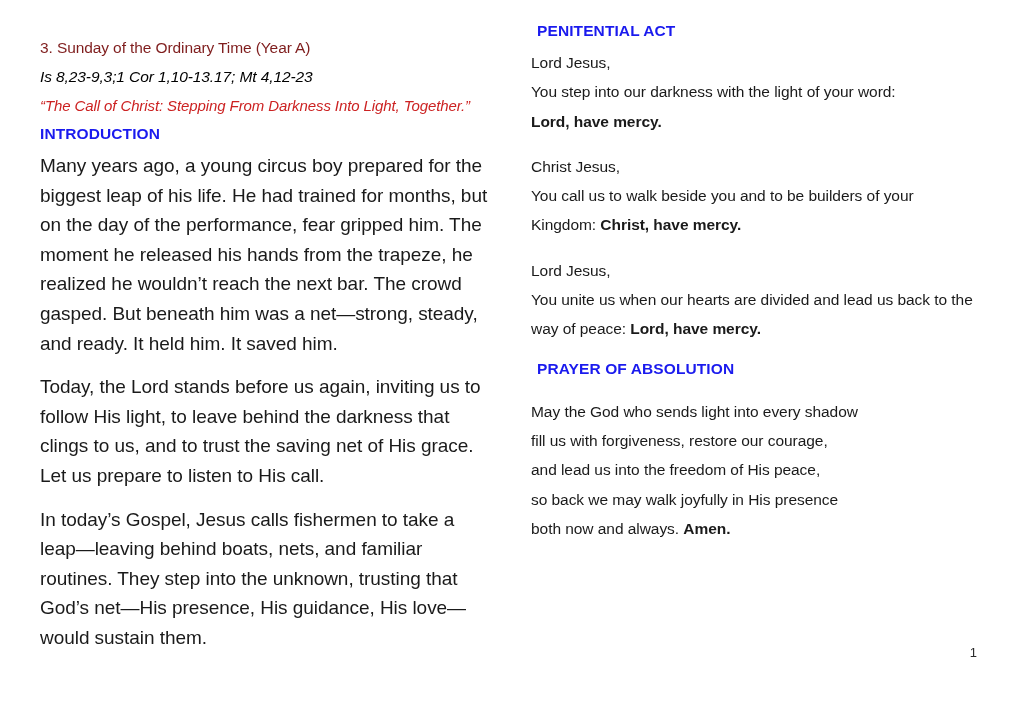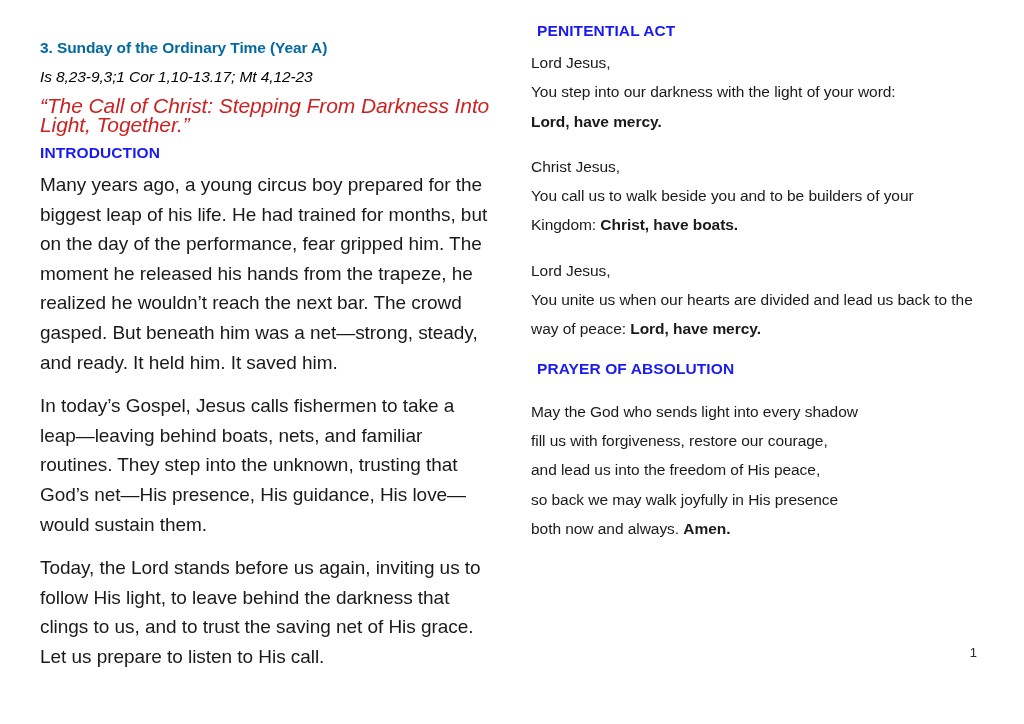--- a/index.html
+++ b/index.html
@@ -29,39 +29,39 @@
   }
   .col-right {
     position: absolute;
     left: 531px;
     top: 20px;
     width: 448px;
   }
 
   
   .title-main {
-    color: #0369a1;
-    font-weight: bold;
+    color: #7f1d1d;
+    font-weight: normal;
     font-size: 15.5px;
     line-height: 20px;
     margin: 0 0 9px 0;
     letter-spacing: -0.1px;
   }
   .title-ref {
     color: #000000;
     font-style: italic;
     font-size: 15.5px;
     line-height: 20px;
     margin: 0 0 9px 0;
     letter-spacing: -0.1px;
   }
   .title-theme {
     color: #cc2222;
     font-style: italic;
-    font-size: 21px;
+    font-size: 15px;
     line-height: 19px;
     margin: 0 0 8px 0;
     letter-spacing: -0.1px;
   }
   .section-heading {
     color: #1a1aee;
     font-weight: bold;
     font-size: 15.5px;
     line-height: 21px;
     margin: 0 0 7px 0;
@@ -118,38 +118,38 @@
     <h1 class="title-main">3. Sunday of the Ordinary Time (Year A)</h1>
 
     <p class="title-ref">Is 8,23-9,3;1 Cor 1,10-13.17; Mt 4,12-23</p>
 
     <p class="title-theme">“The Call of Christ: Stepping From Darkness Into Light, Together.”</p>
 
     <h2 class="section-heading">INTRODUCTION</h2>
 
     <p class="para">Many years ago, a young circus boy prepared for the biggest leap of his life. He had trained for months, but on the day of the performance, fear gripped him. The moment he released his hands from the trapeze, he realized he wouldn’t reach the next bar. The crowd gasped. But beneath him was a net—strong, steady, and ready. It held him. It saved him.</p>
 
+    <p class="para">Today, the Lord stands before us again, inviting us to follow His light, to leave behind the darkness that clings to us, and to trust the saving net of His grace. Let us prepare to listen to His call.</p>
+
     <p class="para">In today’s Gospel, Jesus calls fishermen to take a leap—leaving behind boats, nets, and familiar routines. They step into the unknown, trusting that God’s net—His presence, His guidance, His love—would sustain them.</p>
-
-    <p class="para">Today, the Lord stands before us again, inviting us to follow His light, to leave behind the darkness that clings to us, and to trust the saving net of His grace. Let us prepare to listen to His call.</p>
   </div>
 
   <div class="col-right">
 
     <h2 class="section-heading indented">PENITENTIAL ACT</h2>
 
     <p class="block">
       <span>Lord Jesus,</span><br>
       <span>You step into our darkness with the light of your word:</span><br>
       <b>Lord, have mercy.</b>
     </p>
 
     <p class="block">
       <span>Christ Jesus,</span><br>
-      <span>You call us to walk beside you and to be builders of your Kingdom: </span><b>Christ, have boats.</b>
+      <span>You call us to walk beside you and to be builders of your Kingdom: </span><b>Christ, have mercy.</b>
     </p>
 
     <p class="block tight">
       <span>Lord Jesus,</span><br>
       <span>You unite us when our hearts are divided and lead us back to the way of peace: </span><b>Lord, have mercy.</b>
     </p>
 
     <h2 class="section-heading indented">PRAYER OF ABSOLUTION</h2>
 
     <div class="spacer-prayer"></div>

